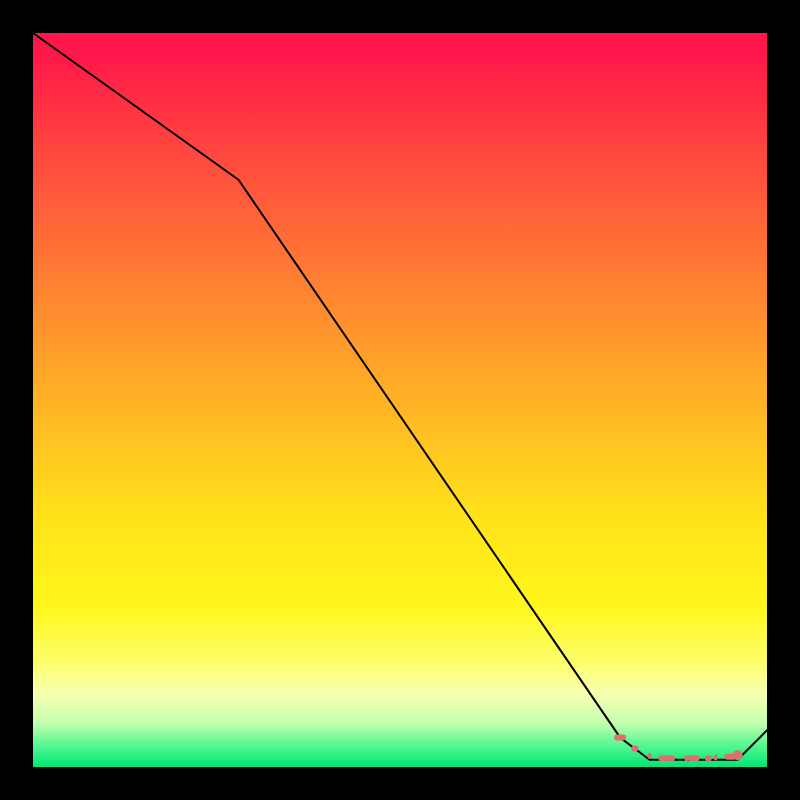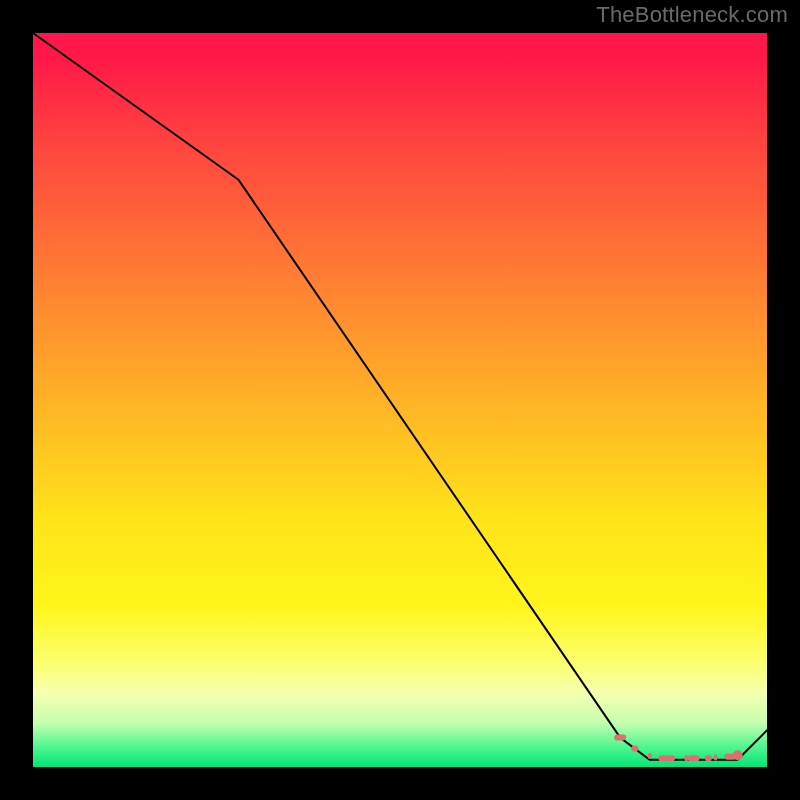--- a/index.html
+++ b/index.html
@@ -56,21 +56,20 @@
     width: 734px;
     height: 734px;
     overflow: visible;
   }
 </style>
 </head>
 <body>
 
 <div class="frame">
 
-  <div class="watermark">TheBottleneck.com</div>
 
   <div class="plot-area">
 
     <svg class="plot-svg" viewBox="0 0 734 734" preserveAspectRatio="none">
 
       <path d="M0.0 0.0 L205.5 146.8 L587.2 704.6 L616.6 726.7 L645.9 726.7 L675.3 726.7 L704.6 726.7 L734.0 697.3" id="curve-path" fill="none" stroke="#000000" stroke-width="2" stroke-linejoin="round" stroke-linecap="round"></path>
 
       <g id="marker-group">
           <rect x="581.2" y="701.6" width="12" height="6" rx="3" fill="#dd6f6f"></rect>
           <rect x="598.4" y="712.6" width="7" height="6" rx="3" fill="#dd6f6f"></rect>

